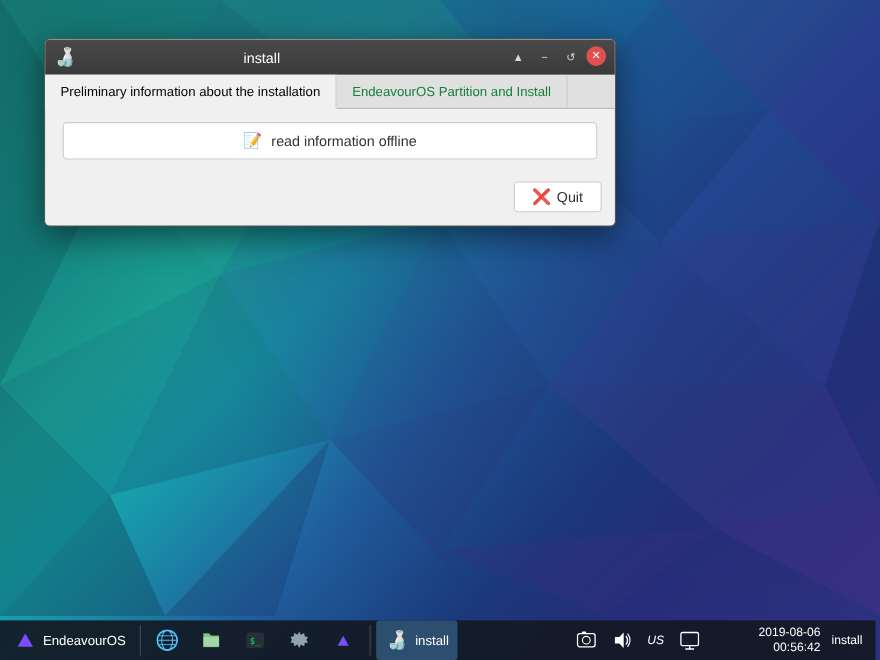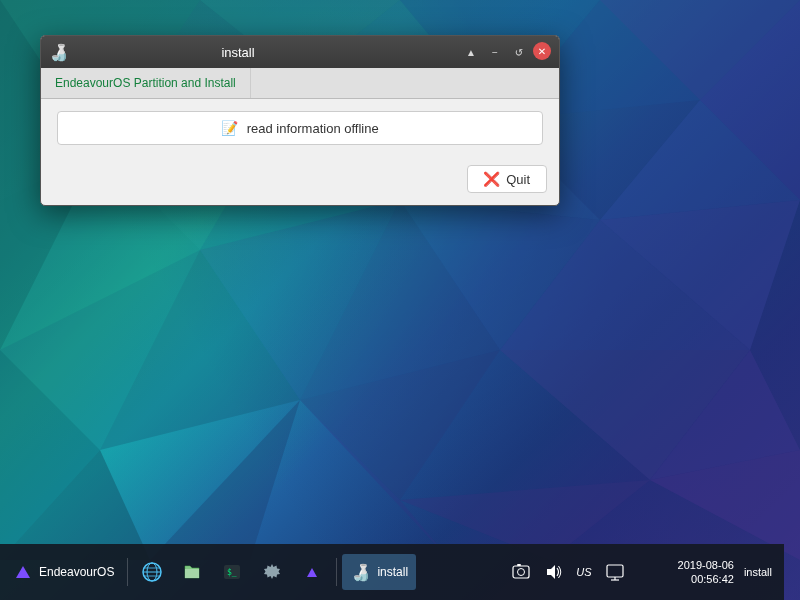--- a/index.html
+++ b/index.html
@@ -28,22 +28,22 @@
       background:
         linear-gradient(120deg, rgba(20,120,110,0.5) 0%, transparent 50%),
         linear-gradient(240deg, rgba(30,50,120,0.6) 30%, transparent 70%);
     }
 
     
     .taskbar {
       position: absolute;
       bottom: 0;
       left: 0;
-      right: 16px;
-      height: 56px;
+      right: 4px;
+      height: 36px;
       background: rgba(20, 25, 35, 0.92);
       display: flex;
       align-items: center;
       z-index: 100;
     }
 
     .taskbar-left {
       display: flex;
       align-items: center;
       gap: 2px;
@@ -325,20 +325,21 @@
         <button class="window-control-btn">▲</button>
         <button class="window-control-btn">−</button>
         <button class="window-control-btn">↺</button>
         <button class="window-control-btn close" style="background:#e05050;border-radius:50%;width:18px;height:18px;font-size:10px;">✕</button>
       </div>
     </div>
 
     <div class="window-content">
 
       <div class="tab-bar">
+        <div class="tab active">Preliminary information about the installation</div>
         <div class="tab">EndeavourOS Partition and Install</div>
       </div>
 
       <div class="button-area">
         <button class="action-button">
           <span style="font-size:14px;">📝</span>
           <span>read information offline</span>
         </button>
       </div>
 

